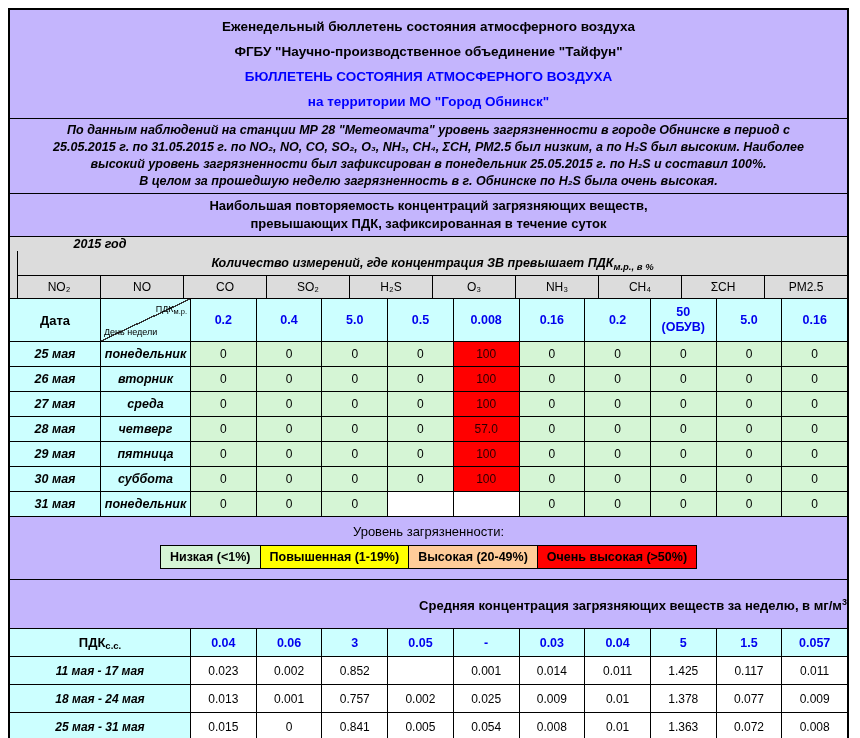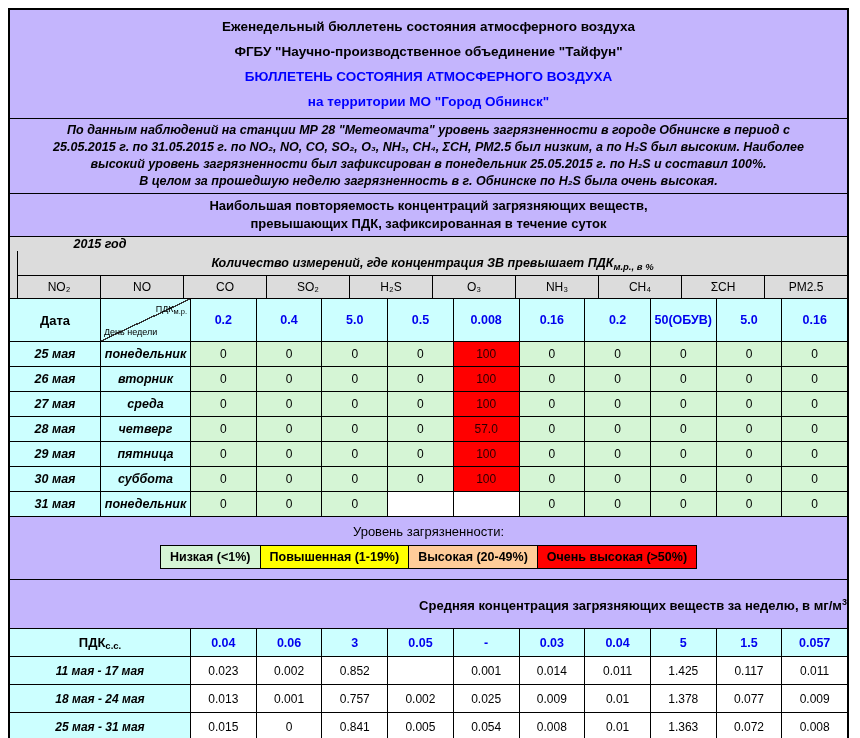--- a/index.html
+++ b/index.html
@@ -44,21 +44,21 @@
           font-weight: bold; font-style: italic; font-size: 12.5px; }
   .meas .sub { font-size: 9.5px; position: relative; top: 3px; font-style: italic; }
   .colnames { border-top: 1px solid #000; }
   .colnames .cell { flex: 1 1 0; height: 22px; font-size: 12px; }
 
   
   .pdkrow { background: #CCFFFF; border-top: 1px solid #000; }
   .pdkrow .cell { height: 42px; }
   .datelbl { font-weight: bold; font-size: 13px; }
   .pv { flex: 1 1 0; color: #0000EE; font-weight: bold; font-size: 12.5px; }
-  .pv.two { flex-direction: row; line-height: 15px; text-align: center; }
+  .pv.two { flex-direction: column; line-height: 15px; text-align: center; }
   .diag { position: relative;
     background-image: linear-gradient(to bottom right,
       rgba(0,0,0,0) calc(50% - 0.7px), #333 calc(50% - 0.7px),
       #333 calc(50% + 0.7px), rgba(0,0,0,0) calc(50% + 0.7px)); }
   .diag .top { position: absolute; top: 5px; right: 3px; font-size: 9px; }
   .diag .top .sub { font-size: 7.5px; position: relative; top: 2px; }
   .diag .bot { position: absolute; bottom: 4px; left: 3px; font-size: 9px; }
 
   
   .drow { border-top: 1px solid #000; }

